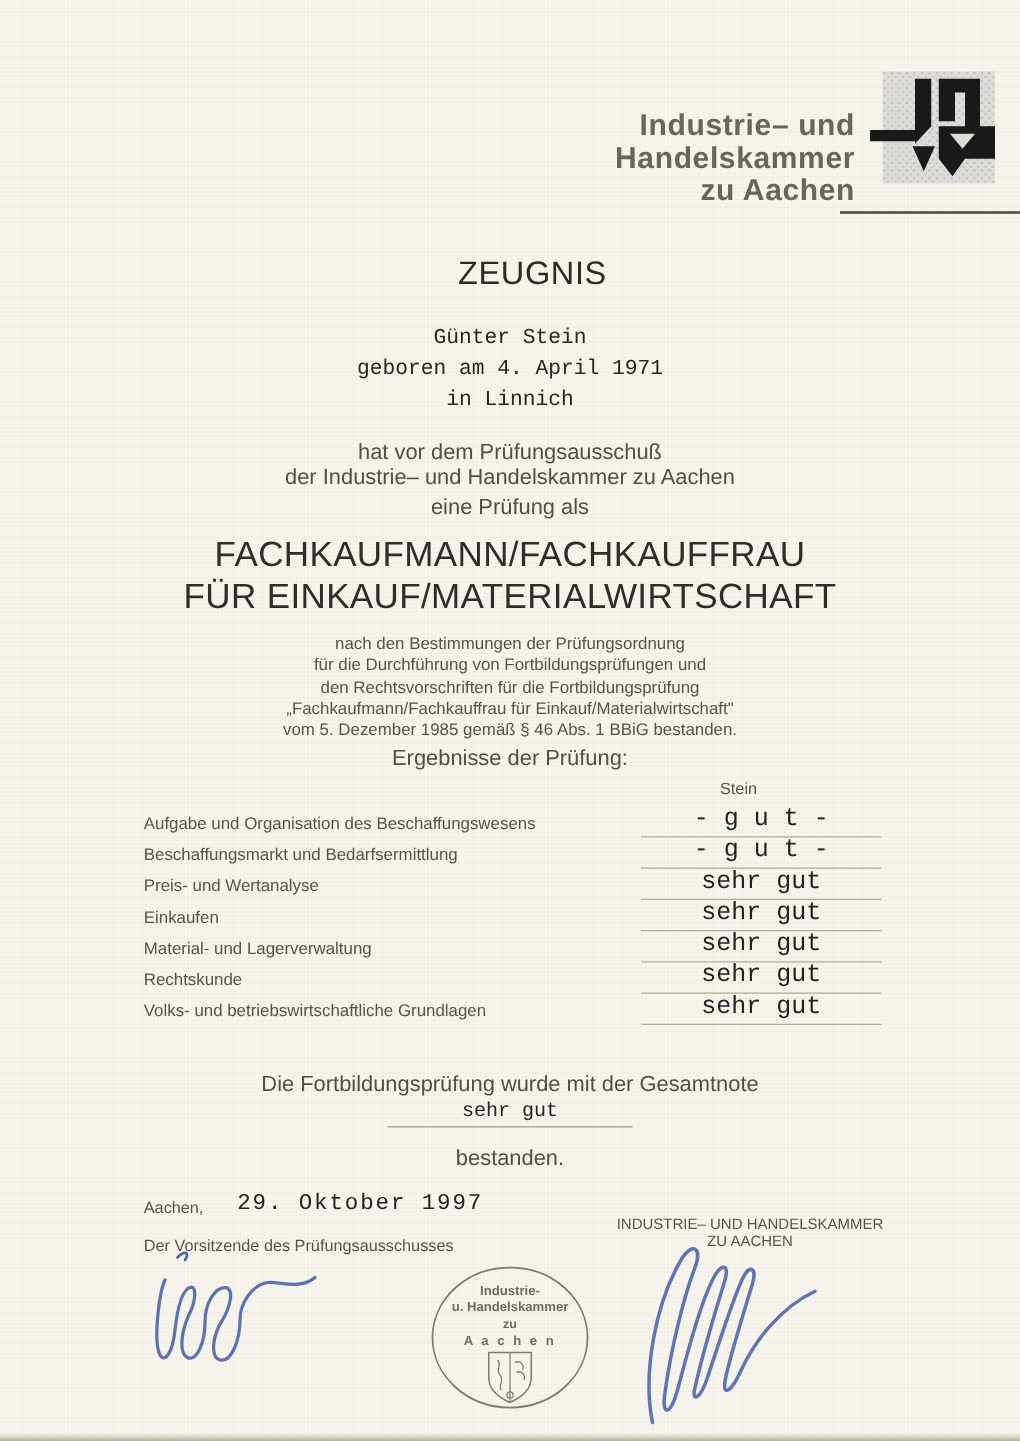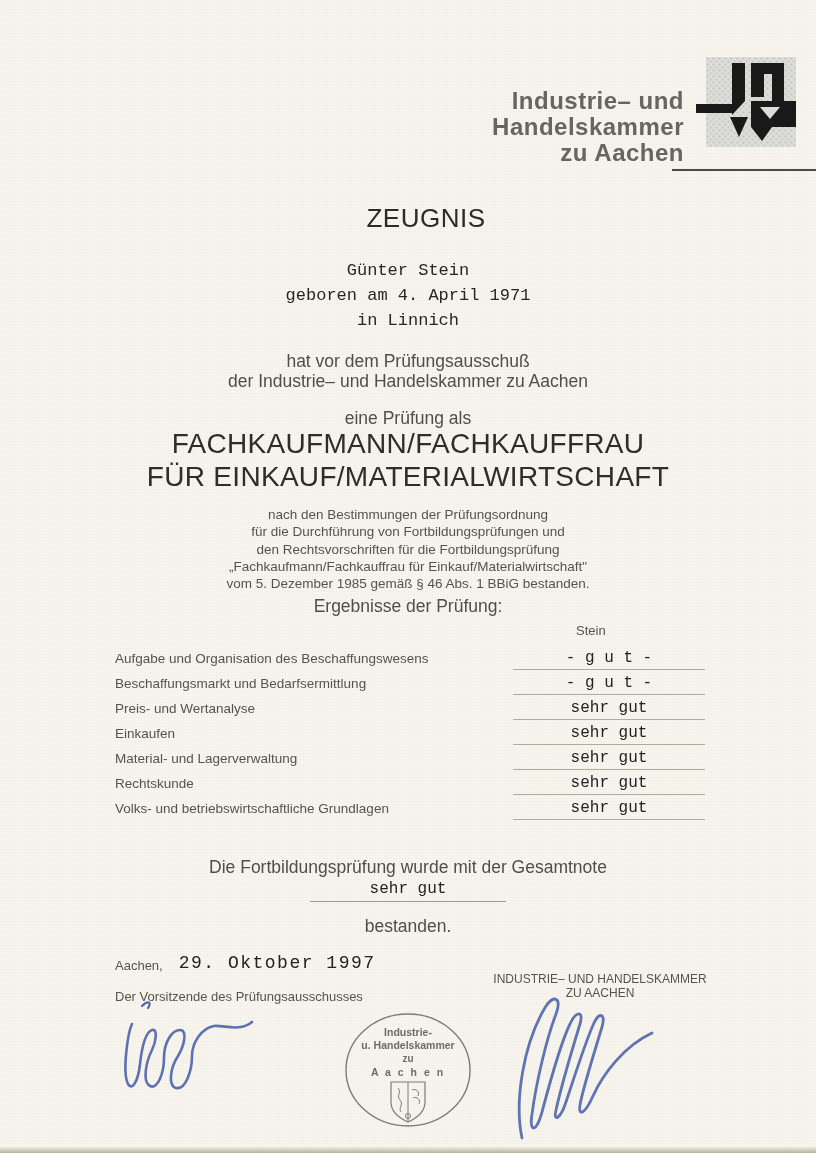--- a/index.html
+++ b/index.html
@@ -22,45 +22,45 @@
   
   .org-block{top:88px;right:132px;text-align:right;
     font-weight:bold;font-size:24px;line-height:26px;letter-spacing:.5px;color:#67655f;}
   .logo{top:57px;left:688px;}
   .header-rule{top:169px;left:672px;width:144px;height:2px;background:#4c4a45;}
 
   
   .zeugnis{top:203px;font-size:26px;letter-spacing:.5px;color:#2c2b28;margin-left:36px;}
   .person{top:248px;font-family:"Liberation Mono", monospace;font-size:17px;line-height:25px;color:#262624;margin-top:10px;}
   .intro{top:351px;font-size:17.5px;line-height:20px;color:#504e48;}
-  .intro .gap{margin-top:17px;}
+  .intro .gap{margin-top:4px;}
   .qualif{top:427px;font-size:28px;line-height:33px;letter-spacing:.3px;color:#2e2d2a;}
   .legal{top:506px;font-size:13.5px;line-height:17.3px;color:#55534d;}
 
   
   .ergebnisse{top:596px;font-size:17.5px;color:#504e48;}
   .note-label{top:623px;left:576px;font-size:13px;color:#55534d;}
   .table{top:645px;left:115px;width:590px;}
   .row{display:flex;align-items:flex-end;height:25px;}
   .row .subject{flex:1;font-size:13.5px;color:#55534d;padding-bottom:4px;}
   .row .grade{width:192px;text-align:center;border-bottom:1px solid #aeac9a;
-    font-family:"Liberation Mono", monospace;font-size:16px;color:#222;padding-bottom:2px;}
+    font-family:"Liberation Mono", monospace;font-size:20px;color:#222;padding-bottom:2px;}
 
   
   .sum-line1{top:857px;font-size:17.5px;color:#504e48;}
   .sum-grade-wrap{top:880px;left:0;right:0;display:flex;justify-content:center;}
   .sum-grade{width:196px;text-align:center;border-bottom:1px solid #9f9d90;
     font-family:"Liberation Mono", monospace;font-size:16px;color:#222;padding-bottom:3px;}
   .sum-line2{top:916px;font-size:17.5px;color:#504e48;}
 
   
   .footer-left{top:953px;left:115px;display:flex;align-items:flex-end;}
   .footer-city{font-size:13px;color:#55534d;}
   .footer-date{font-family:"Liberation Mono", monospace;font-size:18px;letter-spacing:1.5px;
-    color:#222;margin-left:16px;}
+    color:#222;margin-left:27px;}
   .chairman{top:989px;left:115px;font-size:13px;color:#55534d;}
   .footer-org{top:972px;left:480px;width:240px;text-align:center;font-size:12px;line-height:14px;color:#55534d;}
 
   .sig-left{top:998px;left:118px;}
   .seal{top:1010px;left:338px;}
   .sig-right{top:988px;left:492px;}
 
   .bottom-strip{left:0;right:0;bottom:0;height:6px;
     background:linear-gradient(#efede3,#b5b0a0);}
 </style>

